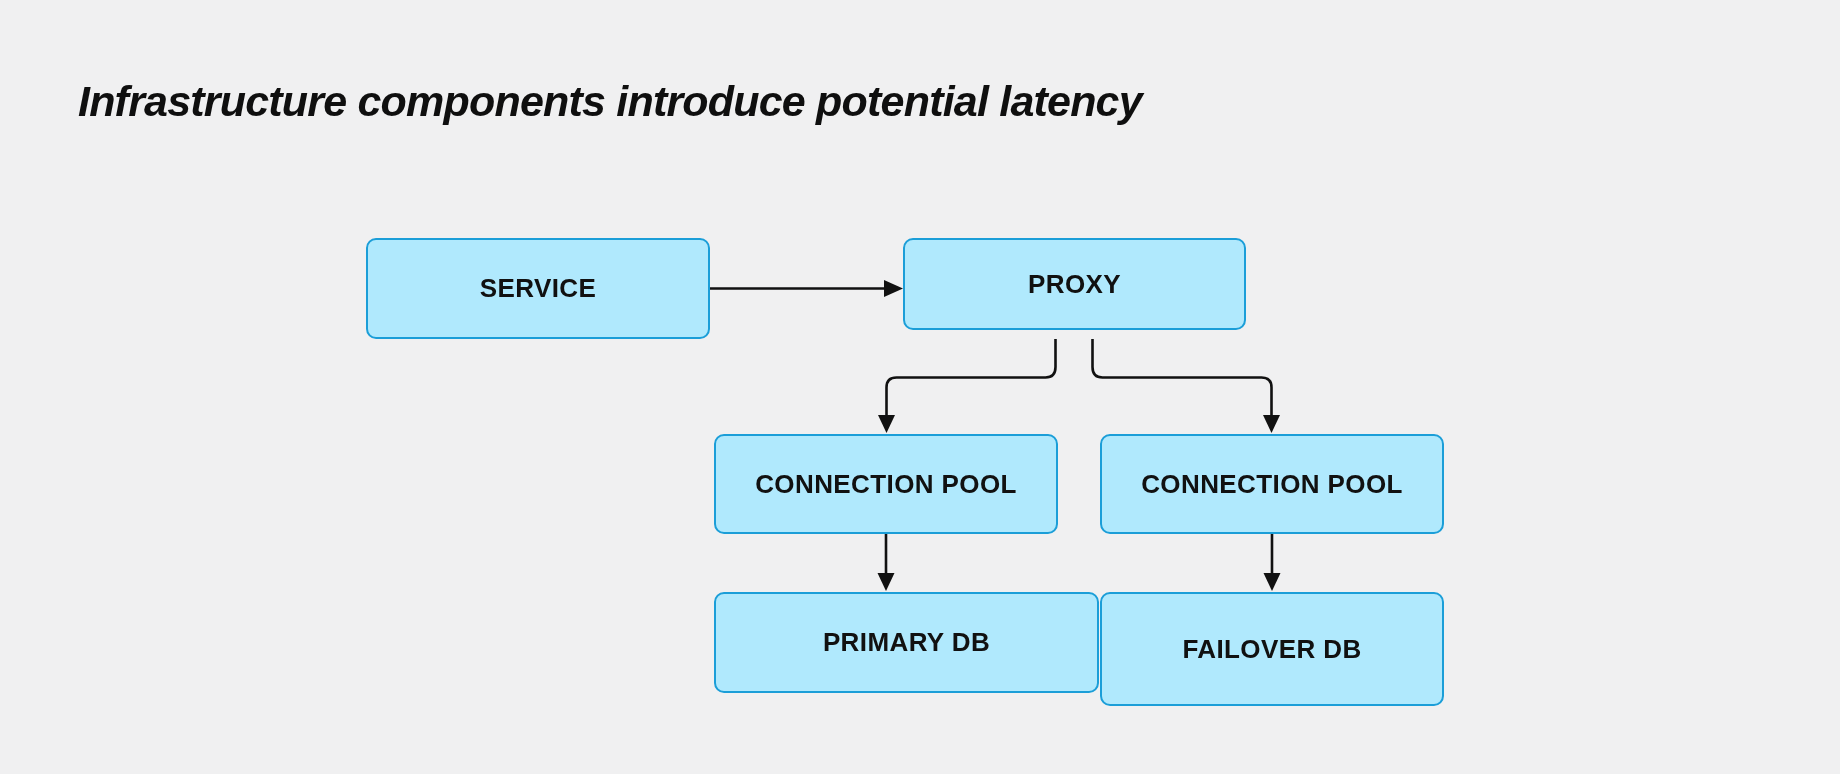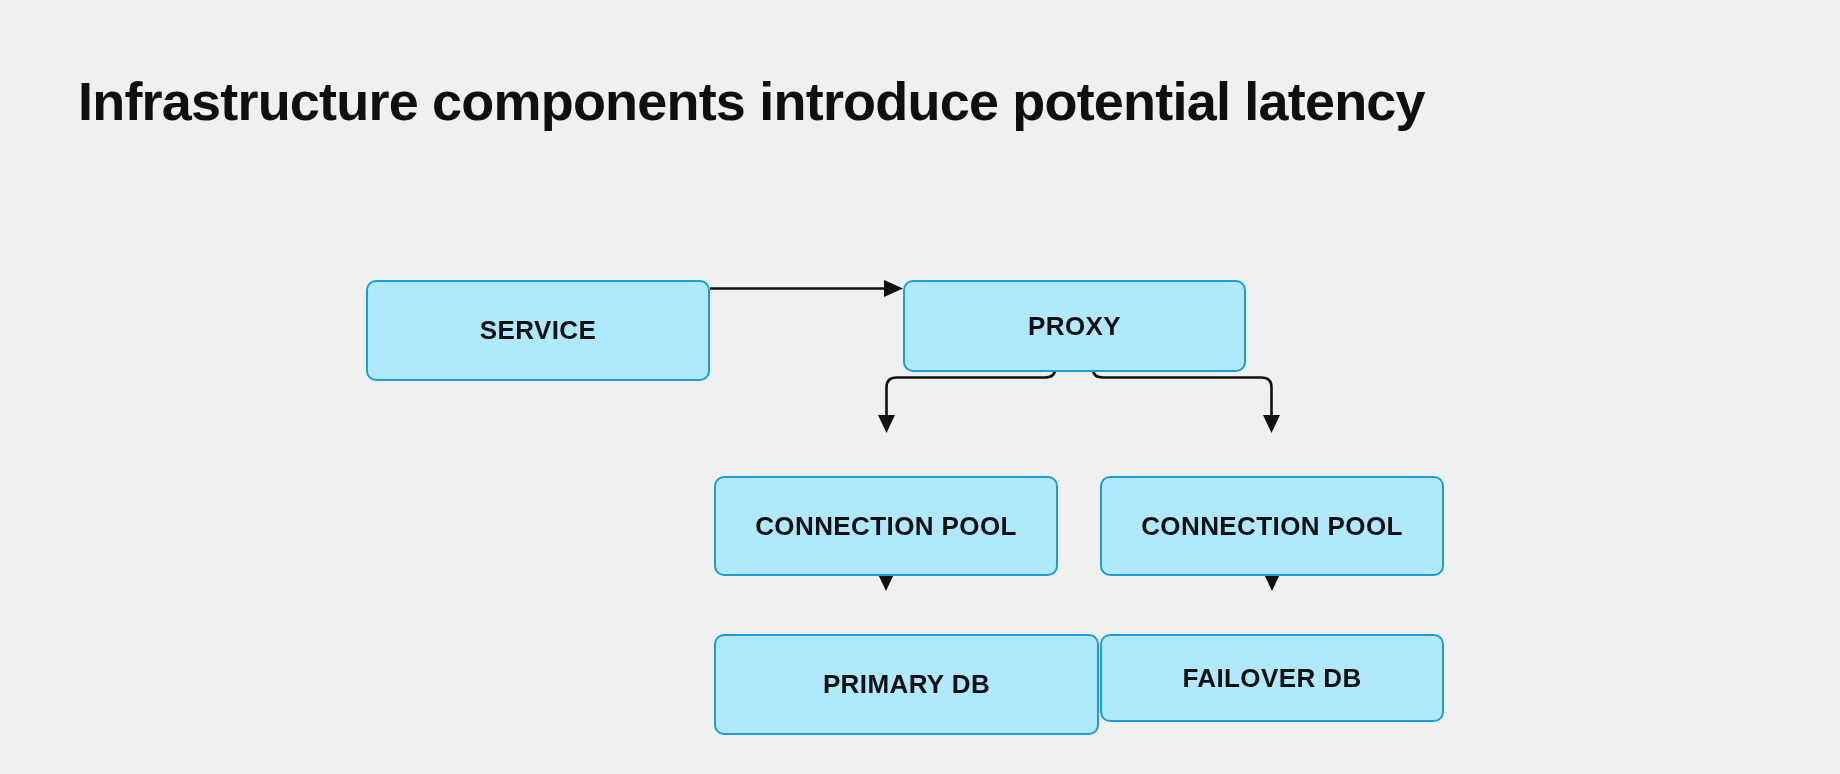--- a/index.html
+++ b/index.html
@@ -21,24 +21,25 @@
     position: relative;
     width: 1840px;
     height: 774px;
     background: var(--background);
   }
   .title {
     position: absolute;
     left: 78px;
     top: 78px;
     color: var(--title-text);
-    font-size: 54px;
+    font-size: 43px;
     font-weight: 700;
     letter-spacing: -0.8px;
     line-height: 47px;
+    font-style: italic;
   }
   .edges {
     position: absolute;
     left: 0; top: 0;
     width: 1840px;
     height: 774px;
   }
   .edge-line {
     fill: none;
     stroke: var(--connector);
@@ -54,28 +55,27 @@
     border: 2.6px solid var(--node-border);
     border-radius: 10px;
     display: flex;
     align-items: center;
     justify-content: center;
     color: var(--node-text);
     font-size: 26px;
     font-weight: 700;
     letter-spacing: 0.4px;
     text-align: center;
-    margin-top: 42px;
   }
   .node-service   { left: 366px;  top: 238px; width: 344px; height: 101px; }
   .node-proxy     { left: 903px;  top: 238px; width: 343px; height: 92px; }
   .node-pool-a    { left: 714px;  top: 434px; width: 344px; height: 100px; }
   .node-pool-b    { left: 1100px; top: 434px; width: 344px; height: 100px; }
   .node-db-a      { left: 714px;  top: 592px; width: 385px; height: 101px; }
-  .node-db-b      { left: 1100px; top: 592px; width: 344px; height: 88px; }
+  .node-db-b      { left: 1100px; top: 592px; width: 344px; height: 114px; }
 </style>
 </head>
 <body>
 
 <div class="canvas">
 
   <div class="title">
     <div>Infrastructure components introduce potential latency</div>
   </div>
 

